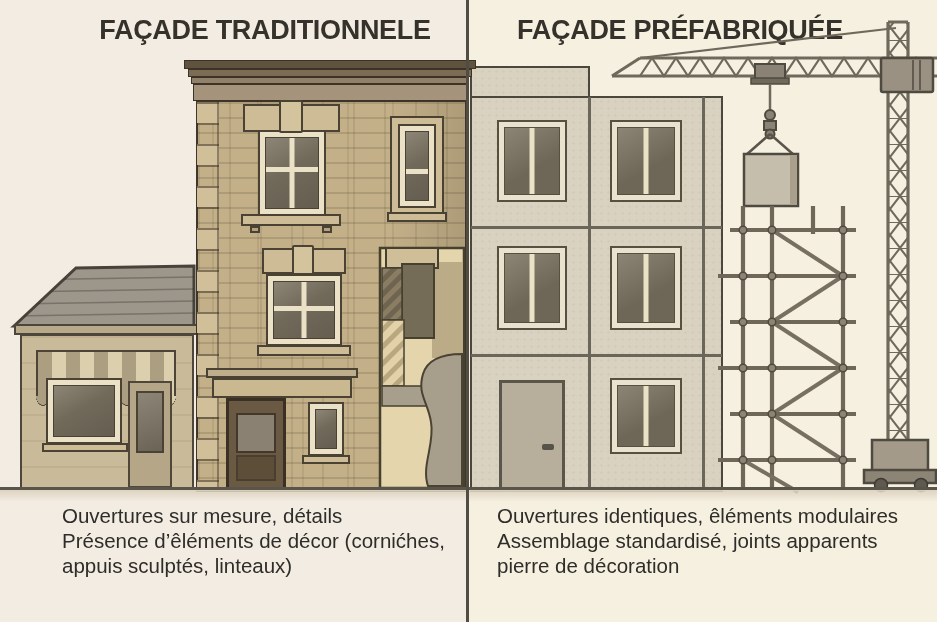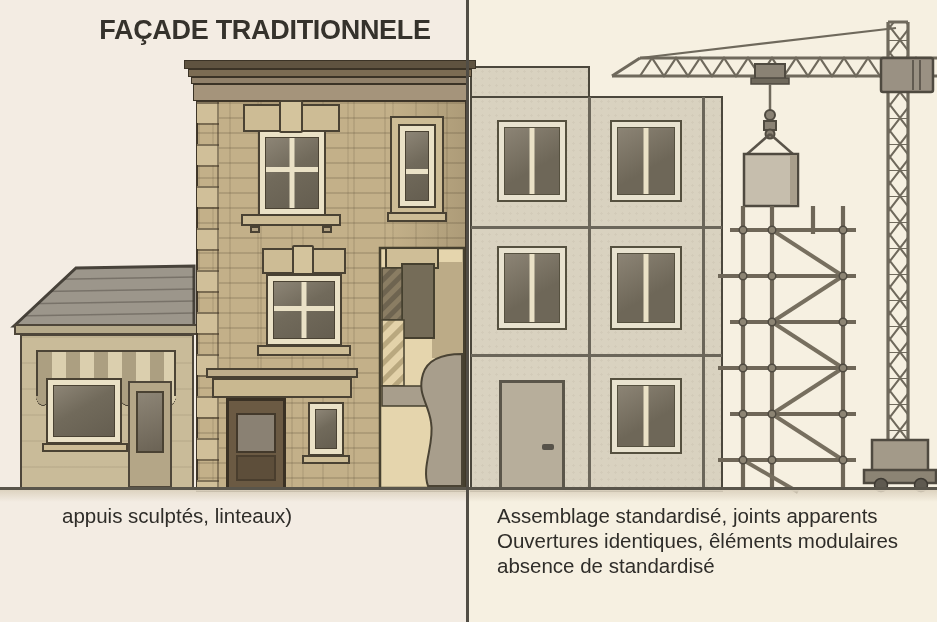--- a/index.html
+++ b/index.html
@@ -302,23 +302,26 @@
         <circle cx="129" cy="260" r="3.8"></circle>
     </g>
   </svg>
 
   <div class="abs ground-line"></div>
   <div class="abs ground-strip"></div>
 
   <div class="abs divider"></div>
 
   <div class="abs title" style="left:55px;width:420px;">FAÇADE TRADITIONNELE</div>
+  <div class="abs title" style="left:478px;width:404px;">FAÇADE PRÉFABRIQUÉE</div>
 
   <div class="abs caption" style="left:62px;width:400px;">
+    <div class="cap-line">Ouvertures sur mesure, détails</div>
+    <div class="cap-line">Présence d’êléments de décor (cornićhes,</div>
     <div class="cap-line">appuis sculptés, linteaux)</div>
   </div>
   <div class="abs caption" style="left:497px;width:430px;">
+    <div class="cap-line">Ouvertures identiques, êléments modulaires</div>
     <div class="cap-line">Assemblage standardisé, joints apparents</div>
-    <div class="cap-line">Ouvertures identiques, êléments modulaires</div>
-    <div class="cap-line">absence de standardisé</div>
+    <div class="cap-line">pierre de décoration</div>
   </div>
 
 </div>
 
 </body></html>

